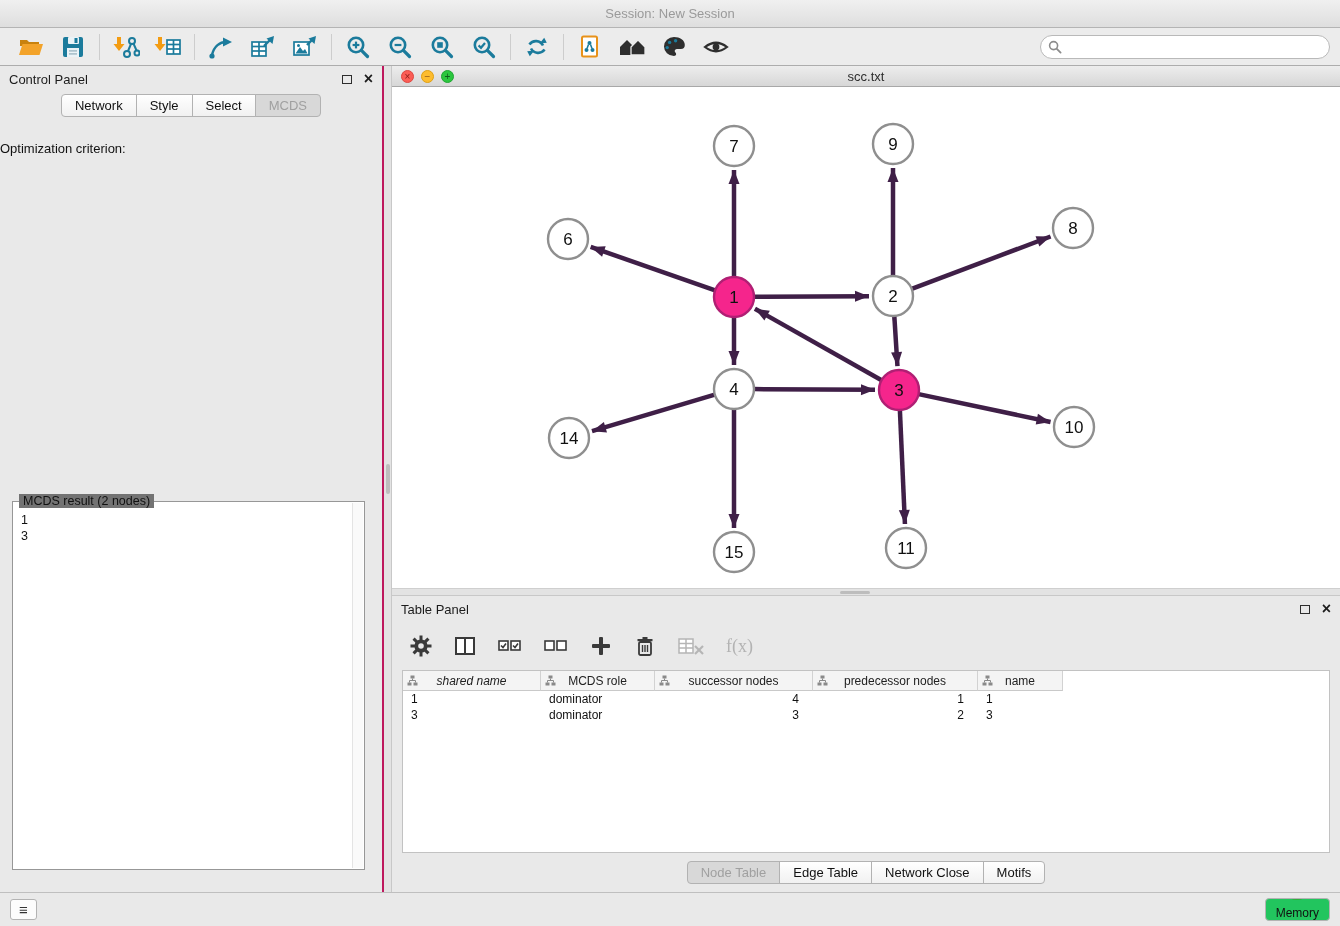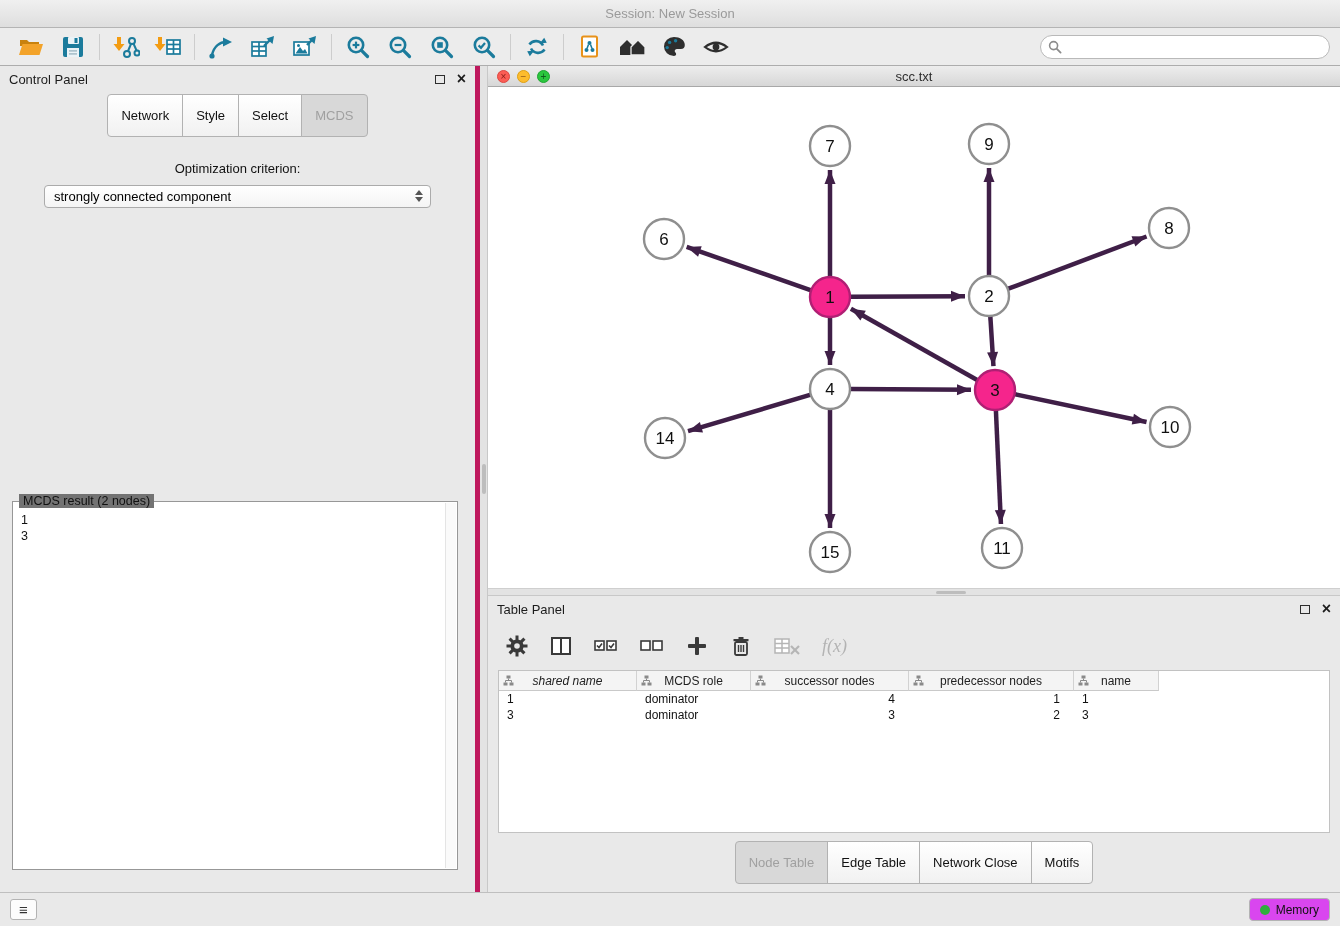--- a/index.html
+++ b/index.html
@@ -19,32 +19,32 @@
   .search-wrap { margin-left:auto; position:relative; }
   .search-wrap svg { position:absolute; left:8px; top:5px; }
   .search-input { width:290px; height:24px; border-radius:13px; border:1px solid #b9b9b9; background:#fff;
                   padding:0 10px 0 26px; font-size:13px; outline:none; }
 
   
   .main { display:flex; height:826px; }
   .right-col { flex:1; display:flex; flex-direction:column; min-width:0; }
 
   
-  .control-panel { width:480px; background:#e9e9e9; border-right:5px solid #be185d; position:relative; flex:none; }
+  .control-panel { width:384px; background:#e9e9e9; border-right:2px solid #be185d; position:relative; flex:none; }
   .panel-head { height:26px; display:flex; align-items:center; padding:0 9px; font-size:13px; color:#1c1c1c; }
   .panel-head .spacer { flex:1; }
   .float-ic { width:10px; height:9px; border:1.5px solid #2d2d2d; display:inline-block; margin-right:12px; }
   .close-x { font-size:16px; font-weight:bold; color:#1c1c1c; line-height:1; }
   .seg-row { display:flex; justify-content:center; margin-top:2px; }
-  .seg-btn { border:1px solid #b2b2b2; background:linear-gradient(#ffffff,#f1f1f1); padding:13px 13px;
+  .seg-btn { border:1px solid #b2b2b2; background:linear-gradient(#ffffff,#f1f1f1); padding:3px 13px;
              font-size:13px; color:#111; margin-left:-1px; cursor:default; white-space:nowrap; }
   .seg-btn:first-child { border-radius:4px 0 0 4px; margin-left:0; }
   .seg-btn:last-child { border-radius:0 4px 4px 0;text-align:right; }
   .seg-btn.active { background:#d8d8d8; color:#a0a0a0; }
-  .opt-label { text-align:center; margin-top:24px; font-size:13px; color:#111; }
+  .opt-label { text-align:left; margin-top:24px; font-size:13px; color:#111; }
   .dropdown { margin:9px 44px 0 44px; height:23px; border:1px solid #ababab; border-radius:4px;
               background:linear-gradient(#ffffff,#f4f4f4); display:flex; align-items:center;
               padding:0 22px 0 9px; font-size:13px; position:relative; }
   .dd-arrows { position:absolute; right:7px; top:4px; display:flex; flex-direction:column; gap:2px; }
   .dd-arrows i { display:block; width:0; height:0; border-left:4px solid transparent; border-right:4px solid transparent; }
   .dd-up { border-bottom:5px solid #555; }
   .dd-down { border-top:5px solid #555; }
   .cp-buttons { display:flex; justify-content:center; gap:14px; margin-top:12px; }
   .btn { border:1px solid #ababab; border-radius:4px; background:linear-gradient(#ffffff,#f1f1f1);
          padding:3px 15px; font-size:13px; color:#111; cursor:default; }
@@ -69,38 +69,38 @@
   .light.red { background:#fb5d55; border:1px solid #dd4741; color:#8c1d18; }
   .light.yellow { background:#fdbc2e; border:1px solid #dfa012; color:#90591a; }
   .light.green { background:#2bc63e; border:1px solid #1fa532; color:#0f5c1c; }
   .net-canvas { flex:1; position:relative; background:#fff; }
   .net-canvas svg { position:absolute; inset:0; }
 
   
   .table-panel { flex:1; background:#e9e9e9; display:flex; flex-direction:column; min-height:0; }
   .tp-toolbar { height:48px; display:flex; align-items:center; padding:0 18px; gap:22px; }
   .tp-tool { display:flex; align-items:center; justify-content:center; cursor:default; }
-  .fx { font-family:"Liberation Serif", serif; font-style:italic; font-size:18px; color:#b3b3b3; }
+  .fx { font-family:"Liberation Serif", serif; font-size:18px; color:#b3b3b3; }
   .tp-table { margin:0 10px; background:#fff; border:1px solid #c2c2c2; flex:1; overflow:hidden; }
   .thead { display:flex; }
   .th { height:20px; background:#f4f4f4; border-right:1px solid #d2d2d2; border-bottom:1px solid #c9c9c9;
         font-size:12px; color:#222; position:relative; display:flex; align-items:center; justify-content:center; cursor:default; }
   .th svg { position:absolute; left:4px; top:4px; }
   .tr { display:flex; height:16px; align-items:center; }
   .td { font-size:12px; color:#111; height:16px; line-height:16px; }
   .td.left { text-align:left; padding-left:8px; }
   .td.right { text-align:right; padding-right:14px; }
   .tab-row { display:flex; justify-content:center; padding:8px 0 8px; }
 
   
   .statusbar { height:34px; background:#e9e9e9; border-top:1px solid #bfbfbf; display:flex; align-items:center; padding:0 10px; }
   .hamburger-btn { width:27px; height:21px; border:1px solid #b3b3b3; border-radius:3px; background:#fcfcfc;
                    display:flex; align-items:center; justify-content:center; font-size:15px; color:#333; cursor:default; }
-  .memory-btn { margin-left:auto; height:23px; border:1px solid #b3b3b3; border-radius:4px; background:#d946ef;
-                display:flex; align-items:center; gap:6px; padding:0 10px; font-size:12px; color:#111; cursor:default; }
+  .memory-btn { margin-left:auto; height:23px; border:1px solid #b3b3b3; border-radius:4px; background:#22c55e;
+                display:flex; align-items:center; gap:6px; padding:0 10px; font-size:12px; color:#111; cursor:default;flex-direction:column; }
   .green-dot { width:10px; height:10px; border-radius:50%; background:#2fae3d; }
 </style>
 </head>
 <body>
 
 <div class="titlebar">
   <div class="title">Session: New Session</div>
 </div>
 
 <div class="toolbar">
@@ -279,27 +279,20 @@
       <span class="float-ic"></span>
       <span class="close-x">×</span>
     </div>
     <div class="seg-row" id="cp-tabs">
         <div class="seg-btn">Network</div>
         <div class="seg-btn">Style</div>
         <div class="seg-btn">Select</div>
         <div class="seg-btn active">MCDS</div>
       </div>
     <div class="opt-label">Optimization criterion:</div>
-    <div class="dropdown">
-      <span>strongly connected component</span>
-      <span class="dd-arrows">
-          <i class="dd-up"></i>
-          <i class="dd-down"></i>
-        </span>
-    </div>
     <div class="result-box">
       <div class="result-legend">MCDS result (2 nodes)</div>
       <div class="result-lines" id="result-lines">
           <div>1</div>
           <div>3</div>
         </div>
       <div class="result-scroll"></div>
     </div>
   </div>
 

